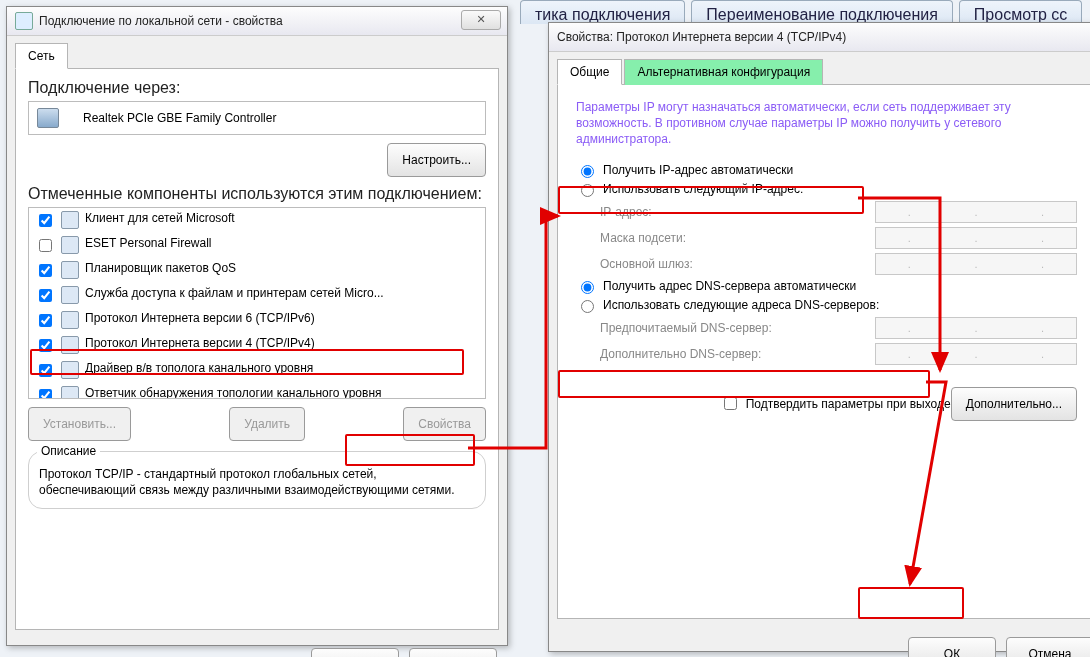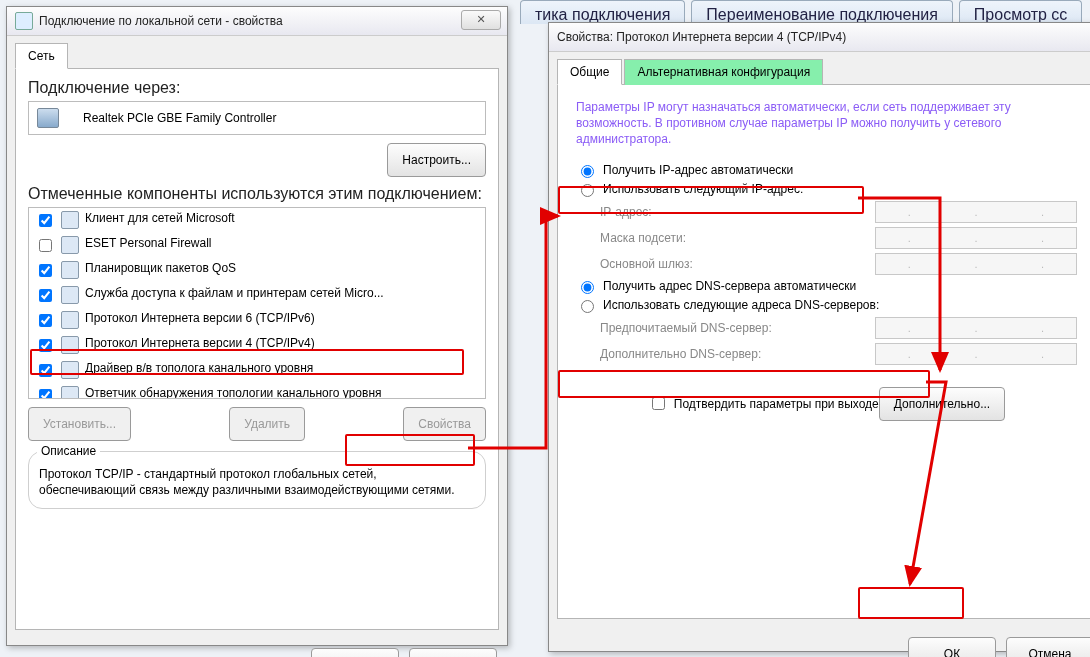--- a/index.html
+++ b/index.html
@@ -183,21 +183,21 @@
       </div>
     <div class="field-row" style="margin-bottom:22px">
         <span class="field-lbl">Дополнительно DNS-сервер:</span>
         <div class="ipbox">
           <span>.</span>
           <span>.</span>
           <span>.</span>
         </div>
       </div>
 
-    <div style="display:flex;justify-content:center;align-items:center">
+    <div style="display:flex;justify-content:flex-end;align-items:center">
       <div class="chk-row">
         <input type="checkbox" style="">
           <span>Подтвердить параметры при выходе</span>
       </div>
       <button class="btn">Дополнительно...</button>
     </div>
   </div>
   <div class="footerbtns">
     <button class="btn" style="width:88px" id="okright">ОК</button>
     <button class="btn" style="width:88px">Отмена</button>

